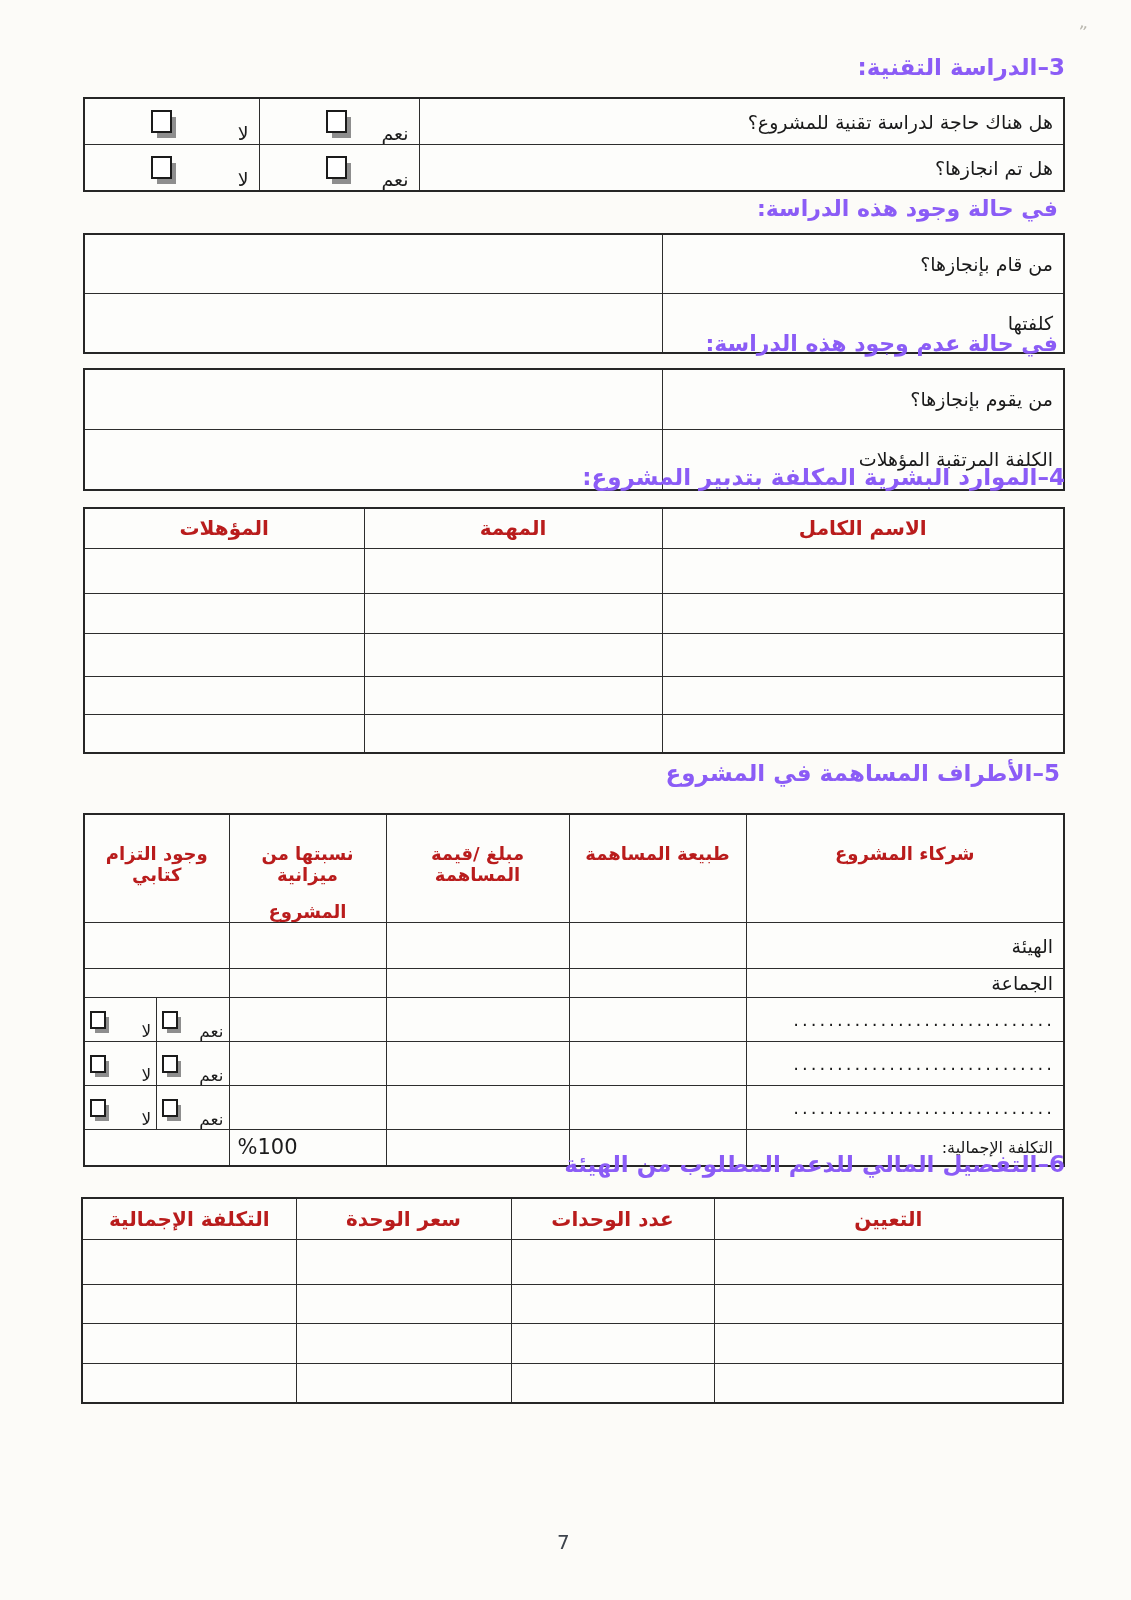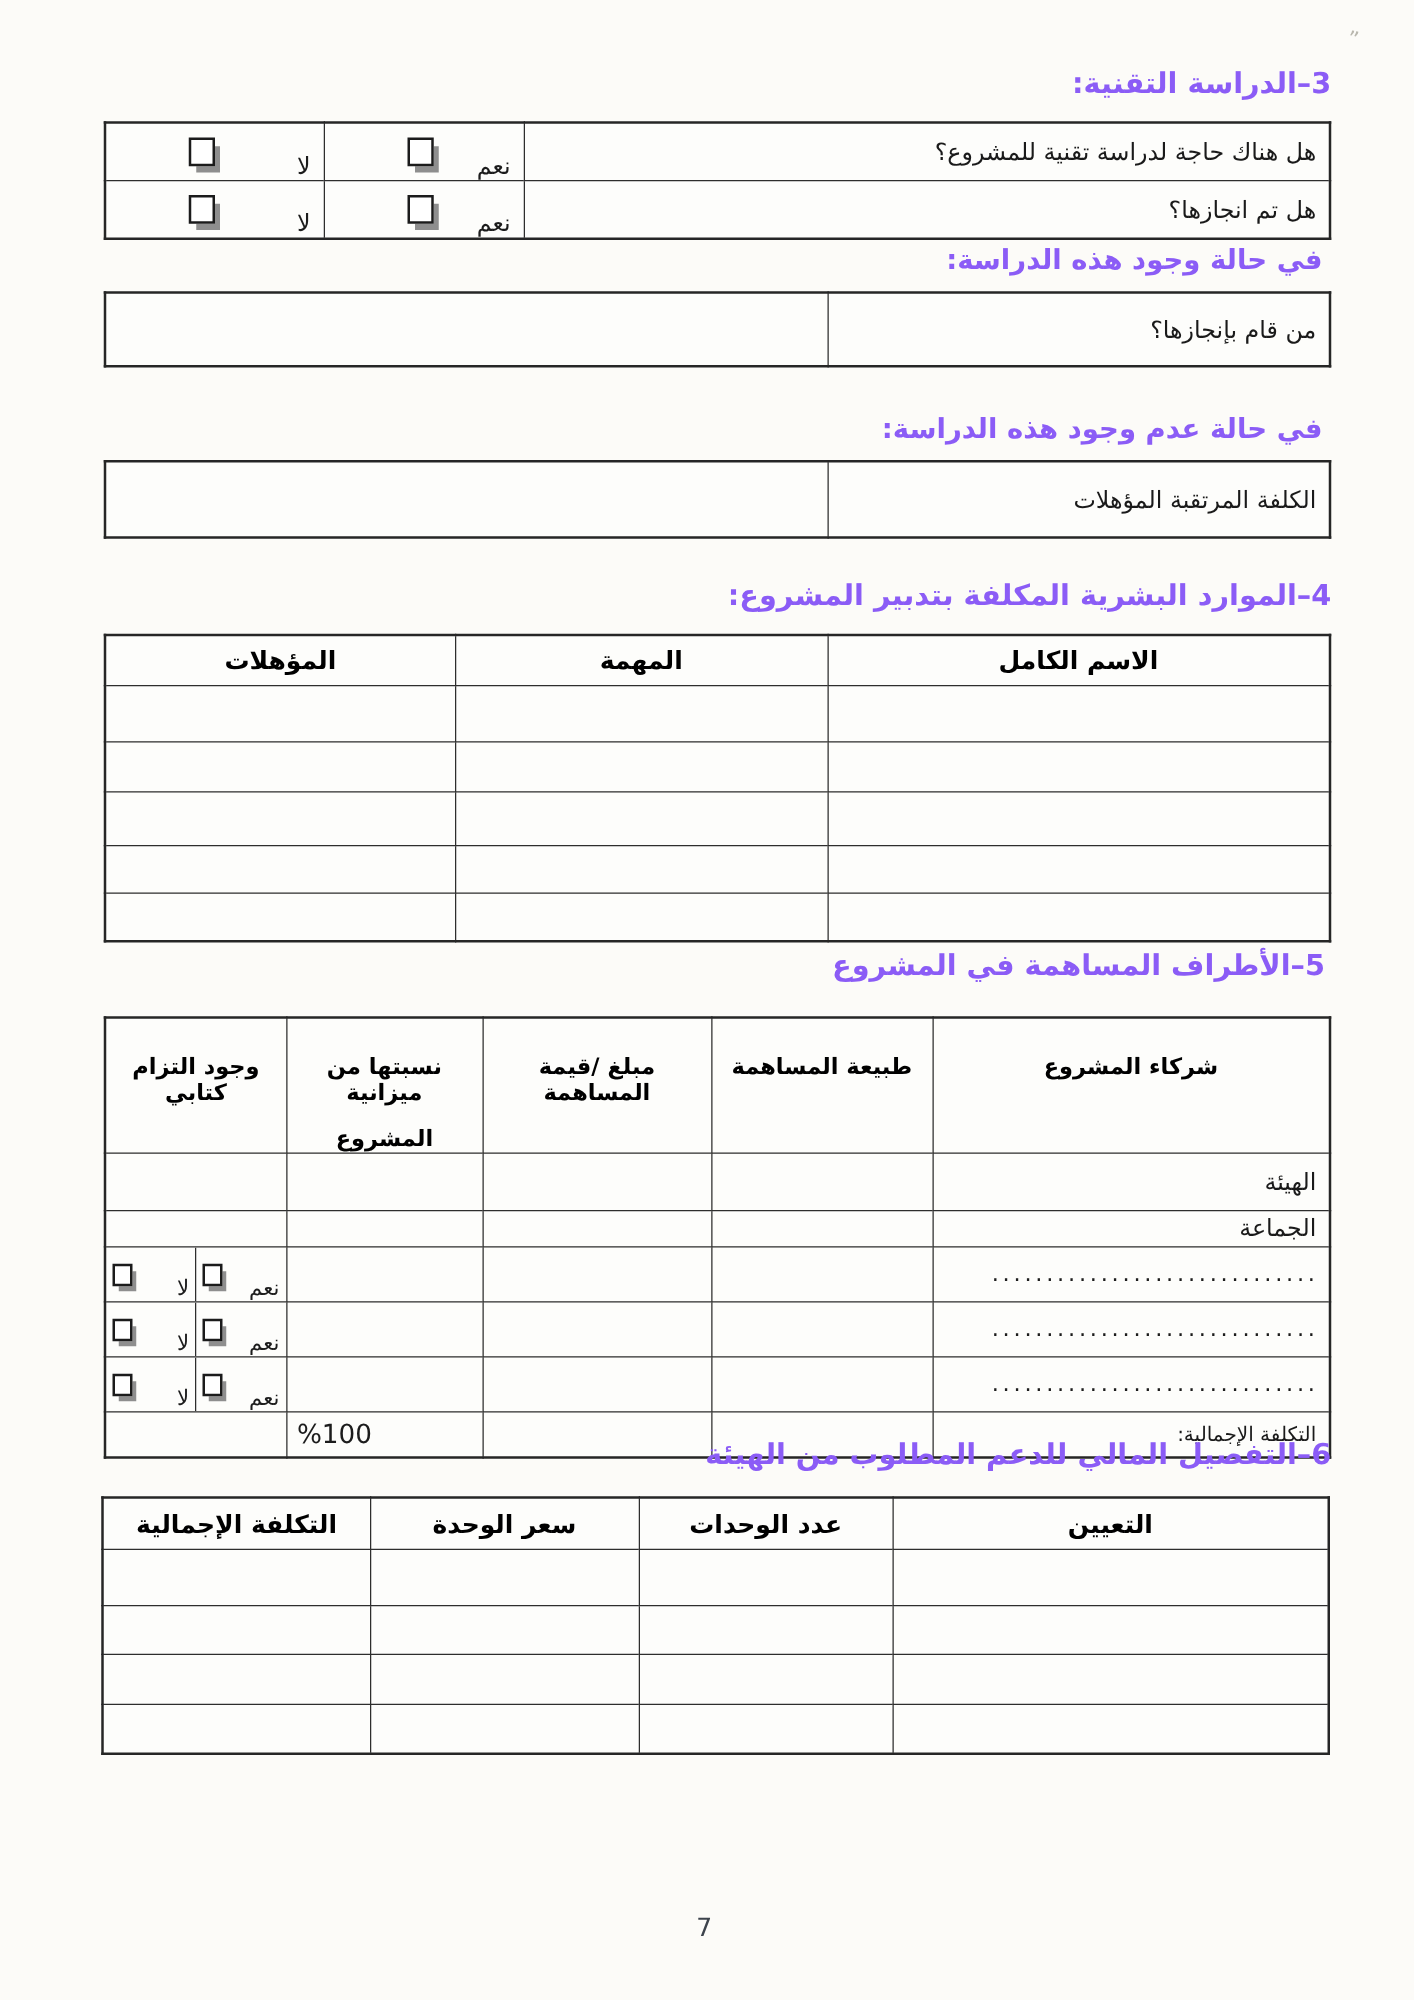--- a/index.html
+++ b/index.html
@@ -32,21 +32,21 @@
   .form-table td, .form-table th {
     border: 1.5px solid #2d2d2d;
     padding: 0;
     overflow: hidden;
   }
   .form-table th {
     font-weight: bold;
     font-size: 20px;
     text-align: center;
     vertical-align: middle;
-    color: #000000;
+    color: #b91c1c;
   }
   td.lbl {
     padding: 0 10px 0 4px;
     font-size: 19px;
     text-align: right;
     vertical-align: middle;
     color: #1a1a1a;
   }
   td.lbl.bold { font-weight: normal; font-size: 16px; padding-left: 32px; }
 
@@ -158,31 +158,39 @@
   <table class="form-table" style="top:233px; right:66px; width:980px;">
     <colgroup>
         <col style="width:402px">
         <col style="width:578px">
       </colgroup>
     <tbody>
         <tr style="height:59px">
       <td class="lbl">من قام بإنجازها؟</td>
       <td></td>
     </tr>
+    <tr style="height:60px">
+      <td class="lbl">كلفتها</td>
+      <td></td>
+    </tr>
   </tbody>
     </table>
 
   <div class="sec-title sub-title" style="top:331px; right:73px;">في حالة عدم وجود هذه الدراسة:</div>
 
   <table class="form-table" style="top:368px; right:66px; width:980px;">
     <colgroup>
         <col style="width:402px">
         <col style="width:578px">
       </colgroup>
     <tbody>
+        <tr style="height:60px">
+      <td class="lbl">من يقوم بإنجازها؟</td>
+      <td></td>
+    </tr>
     <tr style="height:61px">
       <td class="lbl">الكلفة المرتقبة المؤهلات</td>
       <td></td>
     </tr>
   </tbody>
     </table>
 
   <div class="sec-title" style="top:464px; right:66px;">4–الموارد البشرية المكلفة بتدبير المشروع:</div>
 
   <table class="form-table" style="top:507px; right:66px; width:980px;">

